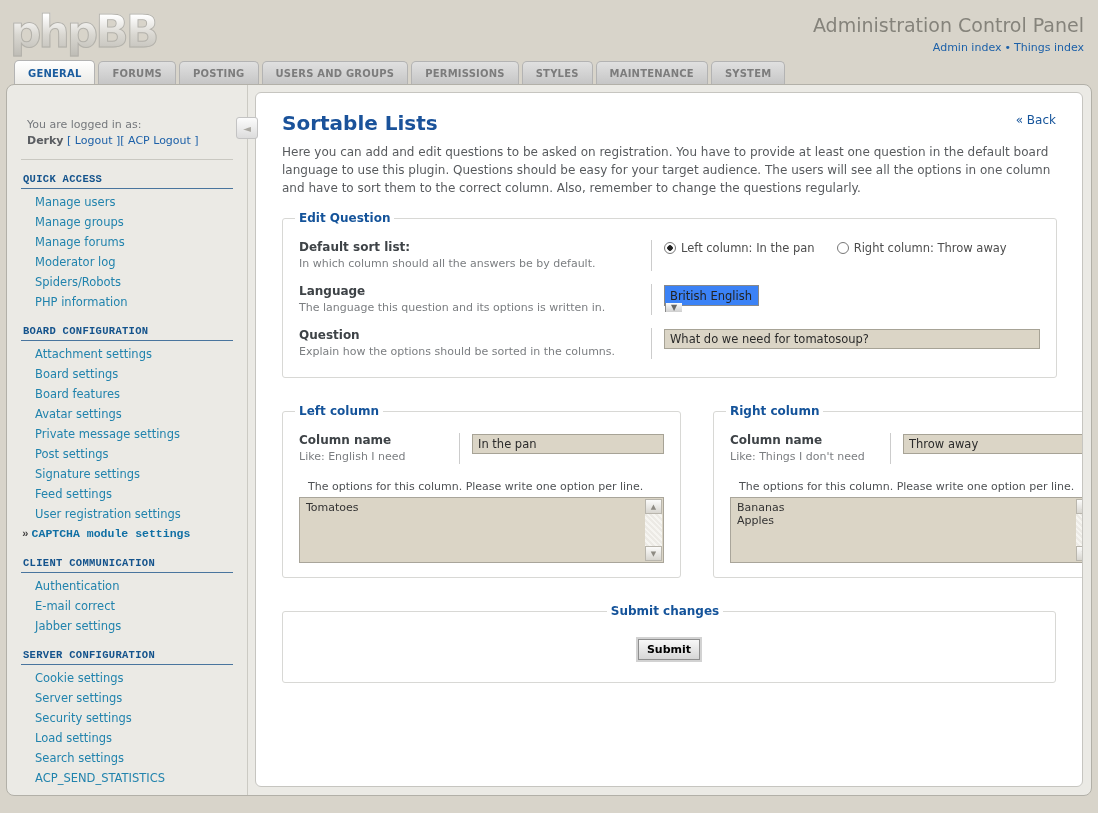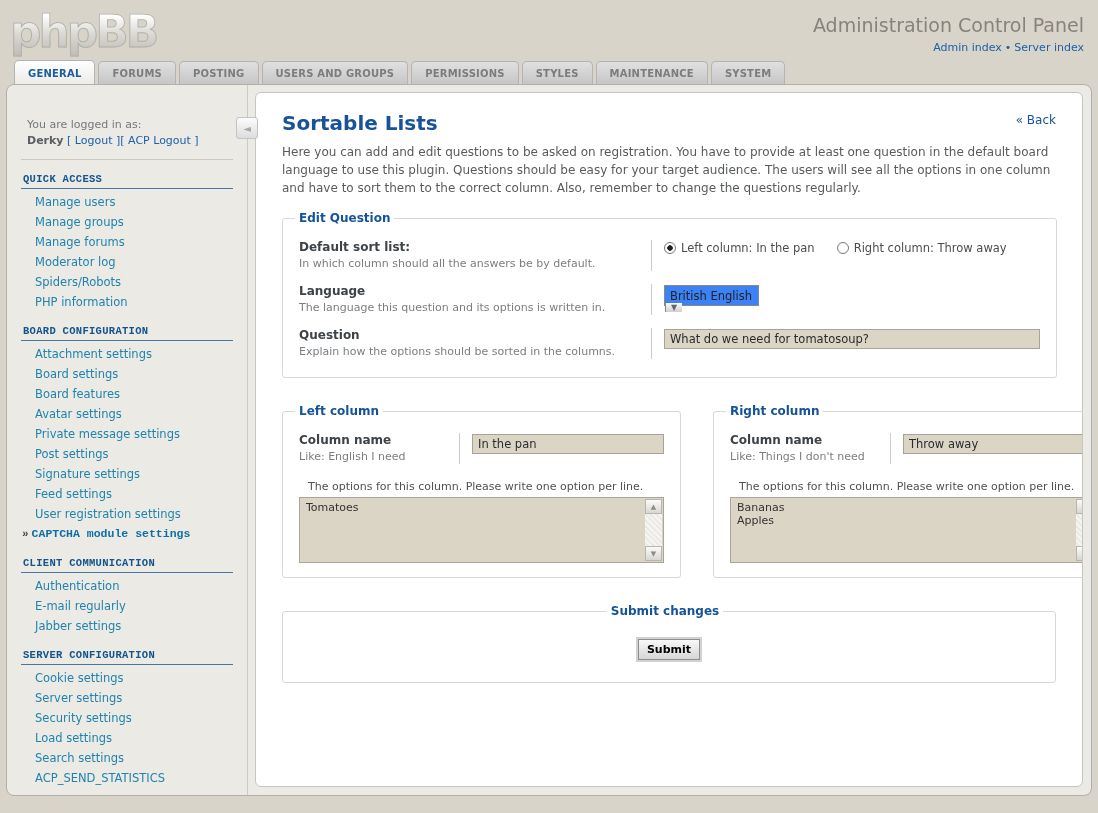--- a/index.html
+++ b/index.html
@@ -104,21 +104,21 @@
 </head>
 <body>
 
 <div class="page">
 
   <div class="header">
     <div class="logo">phpBB</div>
     <div class="header-right">
       <div class="acp-title">Administration Control Panel</div>
       <div class="header-links">
-        <a>Admin index</a><span class="sep">•</span><a>Server index</a>
+        <a>Admin index</a><span class="sep">•</span><a>Things index</a>
       </div>
     </div>
     <div class="tabs">
       <a class="tab active">GENERAL</a>
       <a class="tab">FORUMS</a>
       <a class="tab">POSTING</a>
       <a class="tab">USERS AND GROUPS</a>
       <a class="tab">PERMISSIONS</a>
       <a class="tab">STYLES</a>
       <a class="tab">MAINTENANCE</a>
@@ -166,21 +166,21 @@
           <a class="menu-item">Feed settings</a>
           <a class="menu-item">User registration settings</a>
           <a class="menu-item active"><span class="arrow">»</span><span>CAPTCHA module settings</span></a>
         </div>
       </div>
 
       <div class="section">
         <div class="section-title">CLIENT COMMUNICATION</div>
         <div class="menu">
           <a class="menu-item">Authentication</a>
-          <a class="menu-item">E-mail regularly</a>
+          <a class="menu-item">E-mail correct</a>
           <a class="menu-item">Jabber settings</a>
         </div>
       </div>
 
       <div class="section">
         <div class="section-title">SERVER CONFIGURATION</div>
         <div class="menu">
           <a class="menu-item">Cookie settings</a>
           <a class="menu-item">Server settings</a>
           <a class="menu-item">Security settings</a>

